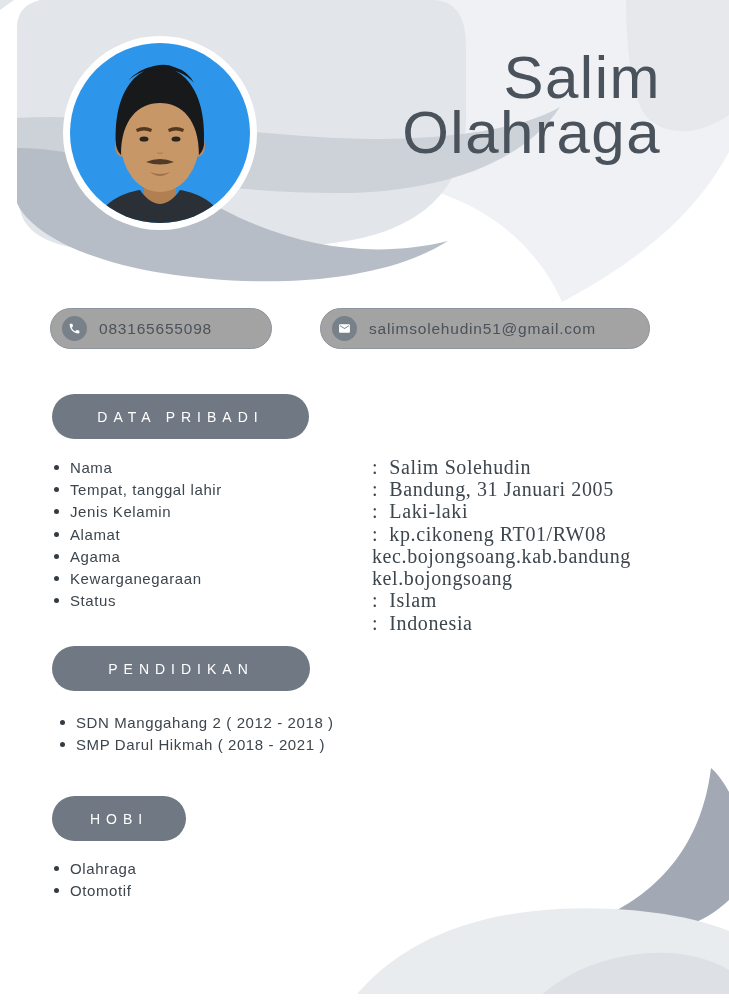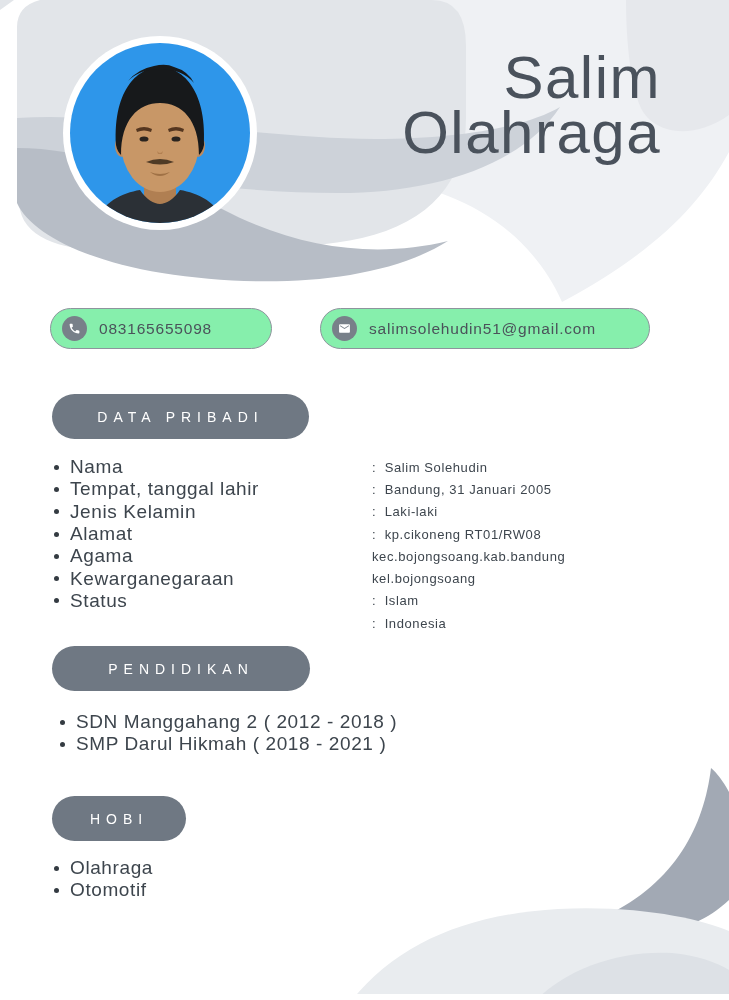--- a/index.html
+++ b/index.html
@@ -44,21 +44,21 @@
     z-index: 2;
   }
 
   
   .pill {
     position: absolute;
     top: 308px;
     height: 41px;
     border: 1.6px solid #8e949d;
     border-radius: 21px;
-    background: #86efac;
+    background: #a3a3a3;
     display: flex;
     align-items: center;
     gap: 12px;
     padding: 0 16px 0 11px;
     z-index: 2;
     font-size: 15.5px;
     letter-spacing: 0.8px;
     color: #4b525a;
   }
   .pill.phone { left: 50px; width: 222px; }
@@ -91,43 +91,44 @@
   .badge.education { top: 646px; width: 258px; }
   .badge.hobby     { top: 796px; width: 134px; }
 
   
   .list { position: absolute; list-style: none; z-index: 2; }
   .list li {
     display: flex;
     align-items: center;
     gap: 11px;
     height: 22.3px;
-    font-size: 19px;
+    font-size: 15px;
     letter-spacing: 0.6px;
     color: #3d454d;
     white-space: pre;
   }
   .list li .dot {
     width: 5px; height: 5px;
     border-radius: 50%;
     background: #343b42;
     flex: 0 0 auto;
   }
   .list.personal-labels { left: 54px;  top: 456px; }
   .list.edu-items       { left: 60px;  top: 711px; }
   .list.hobby-items     { left: 54px;  top: 857px; }
 
   .values { position: absolute; left: 372px; top: 456px; list-style: none; z-index: 2; }
   .values li {
     height: 22.3px;
     display: flex; align-items: center;
-    font-size: 13px;
+    font-size: 20px;
     letter-spacing: 0.6px;
     color: #3d454d;
     white-space: pre;
+    font-family: Liberation Serif, serif;
   }
 </style>
 </head>
 <body>
 
 <div class="page">
 
   <svg class="decor top" width="729" height="310" viewBox="0 0 729 310" aria-hidden="true">
     <path fill="#eff1f4" d="M290,0 H729 V152 C700,205 655,252 562,302 C540,252 498,215 448,196 C390,174 330,152 306,96 C295,68 290,34 290,0 Z"></path>
     <path fill="#e6e8ec" d="M626,0 H729 V115 C692,141 652,134 640,106 C631,85 626,44 626,0 Z"></path>

